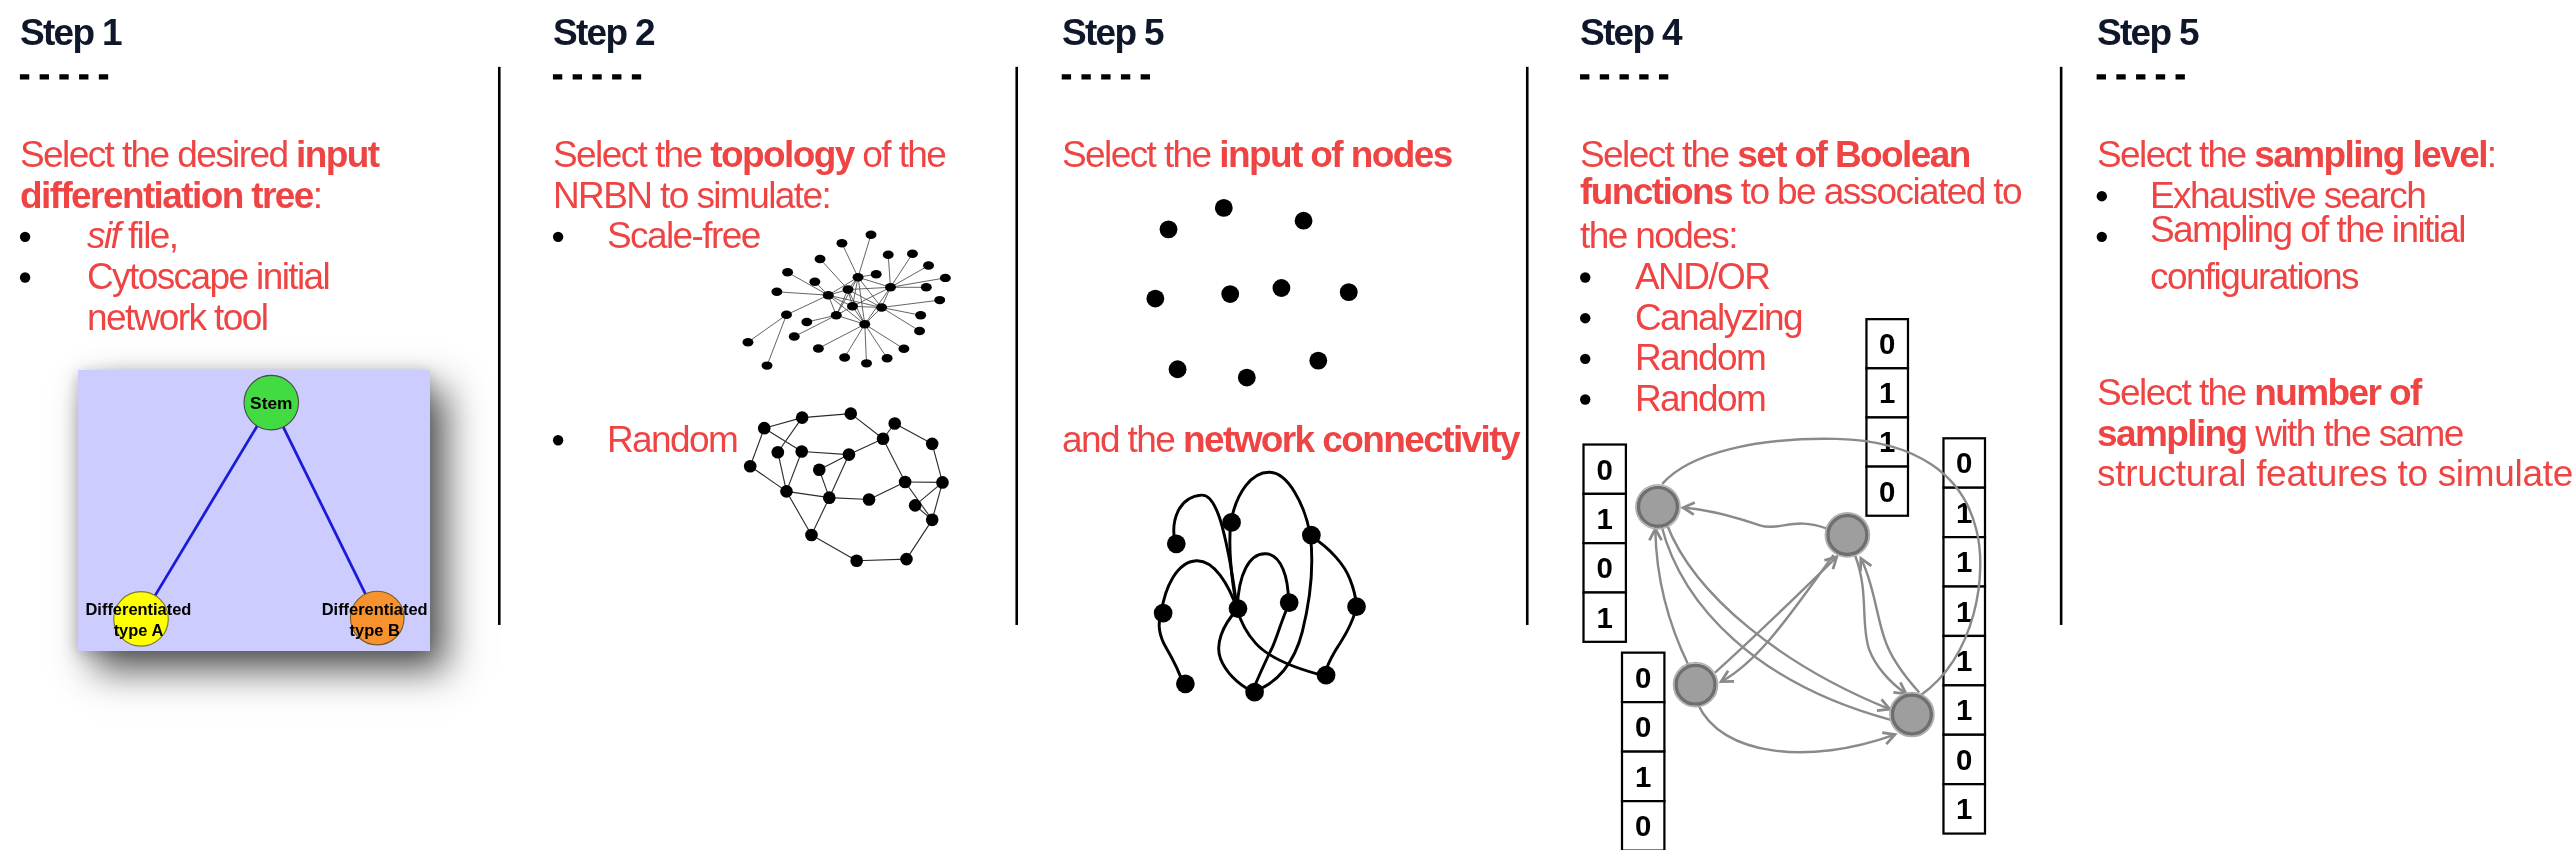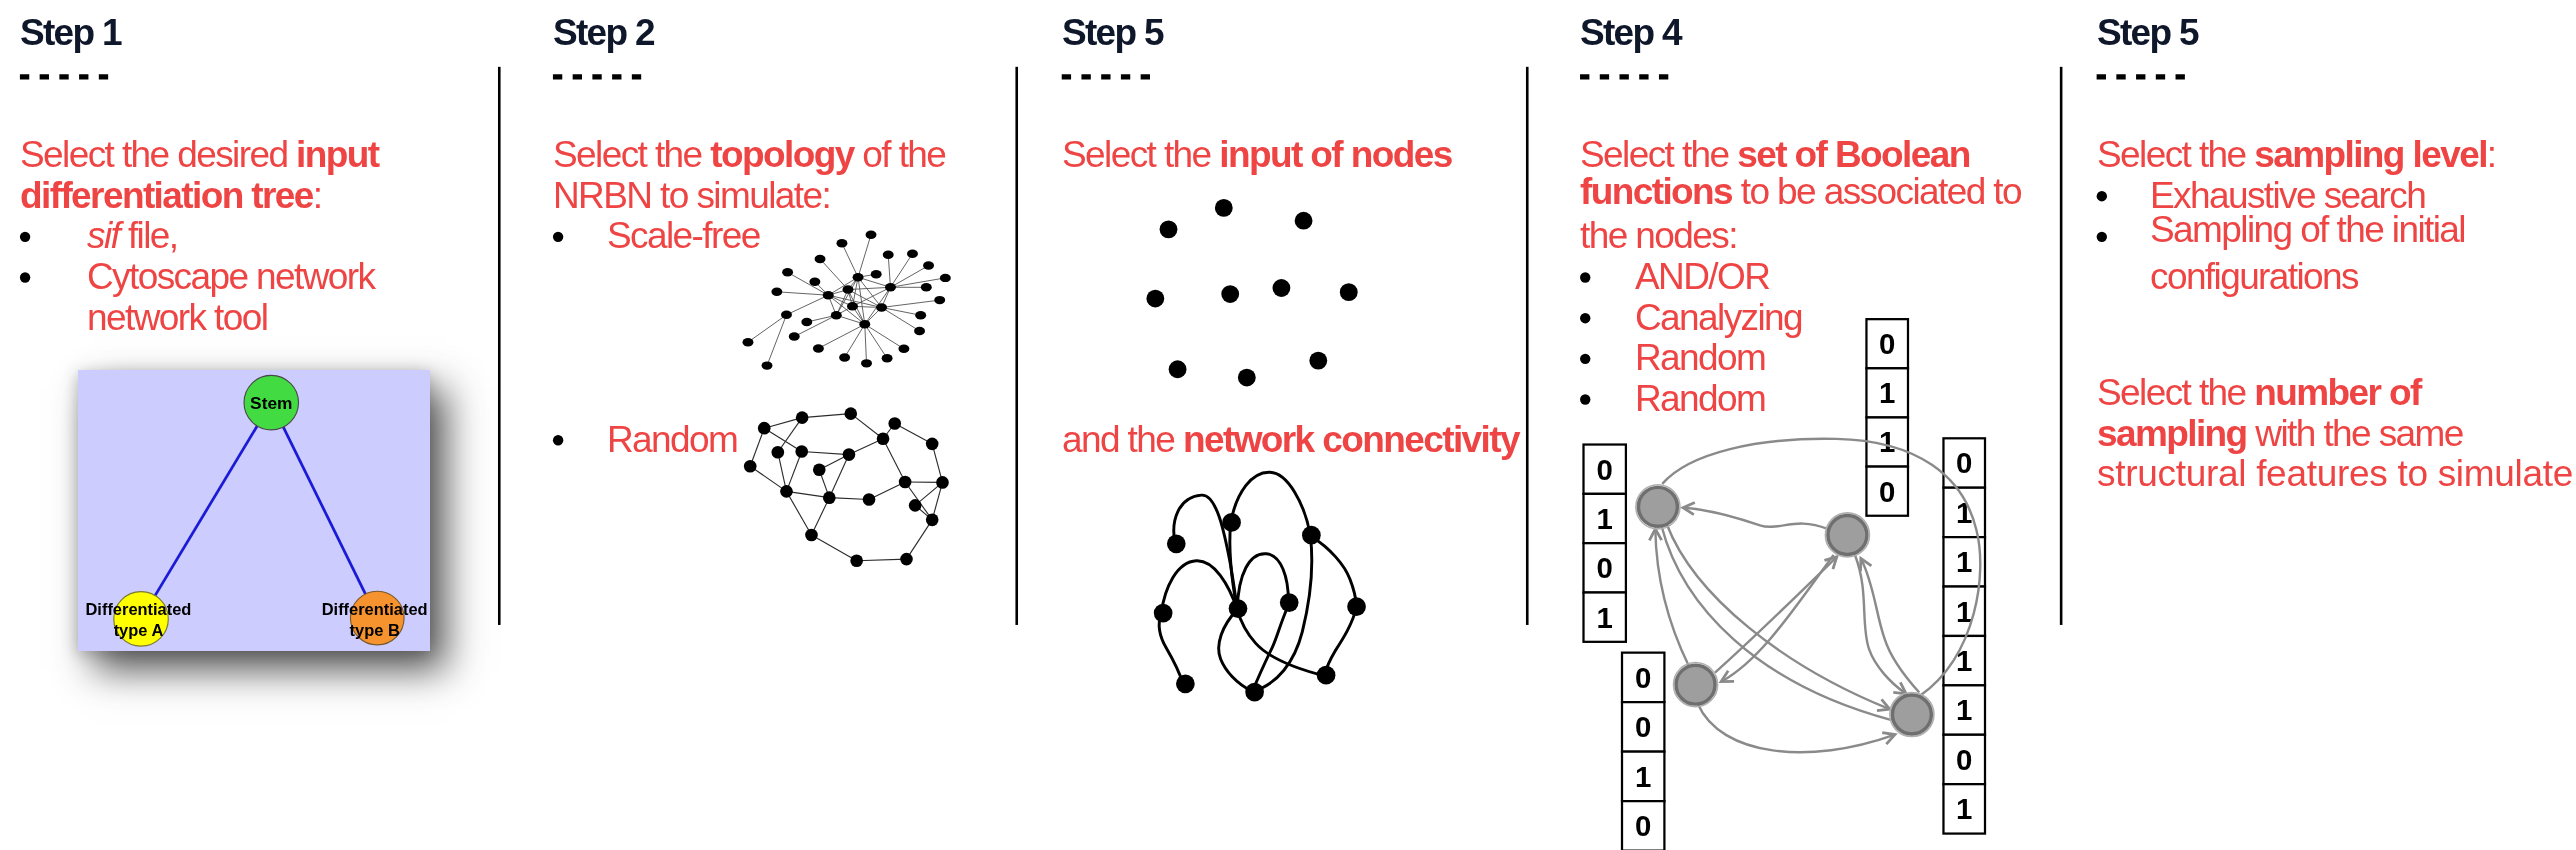--- a/index.html
+++ b/index.html
@@ -297,21 +297,21 @@
 <circle cx="2209.5" cy="825.5" r="22.5" fill="#9e9e9e" stroke="#6f6f6f" stroke-width="4"></circle>
 </svg>
 <div class="h" style="left:20px;top:11.2px">Step 1</div>
 <div class="h" style="left:553px;top:11.2px">Step 2</div>
 <div class="h" style="left:1062px;top:11.2px">Step 5</div>
 <div class="h" style="left:1580px;top:11.2px">Step 4</div>
 <div class="h" style="left:2097px;top:11.2px">Step 5</div>
 <div class="t" style="left:20px;top:134px">Select the desired <b>input</b></div>
 <div class="t" style="left:20px;top:175px"><b>differentiation tree</b>:</div>
 <div class="t" style="left:87px;top:215px"><i>sif</i> file,</div>
-<div class="t" style="left:87px;top:256px">Cytoscape network</div>
+<div class="t" style="left:87px;top:256px">Cytoscape initial</div>
 <div class="t" style="left:87px;top:297px">network tool</div>
 <div class="t" style="left:553px;top:134px">Select the <b>topology</b> of the</div>
 <div class="t" style="left:553px;top:175px">NRBN to simulate:</div>
 <div class="t" style="left:607px;top:215px">Scale-free</div>
 <div class="t" style="left:607px;top:419px">Random</div>
 <div class="t" style="left:1062px;top:134px">Select the <b>input of nodes</b></div>
 <div class="t" style="left:1062px;top:419px">and the <b>network connectivity</b></div>
 <div class="t" style="left:1580px;top:134px">Select the <b>set of Boolean</b></div>
 <div class="t" style="left:1580px;top:171px"><b>functions</b> to be associated to</div>
 <div class="t" style="left:1580px;top:215px">the nodes:</div>

